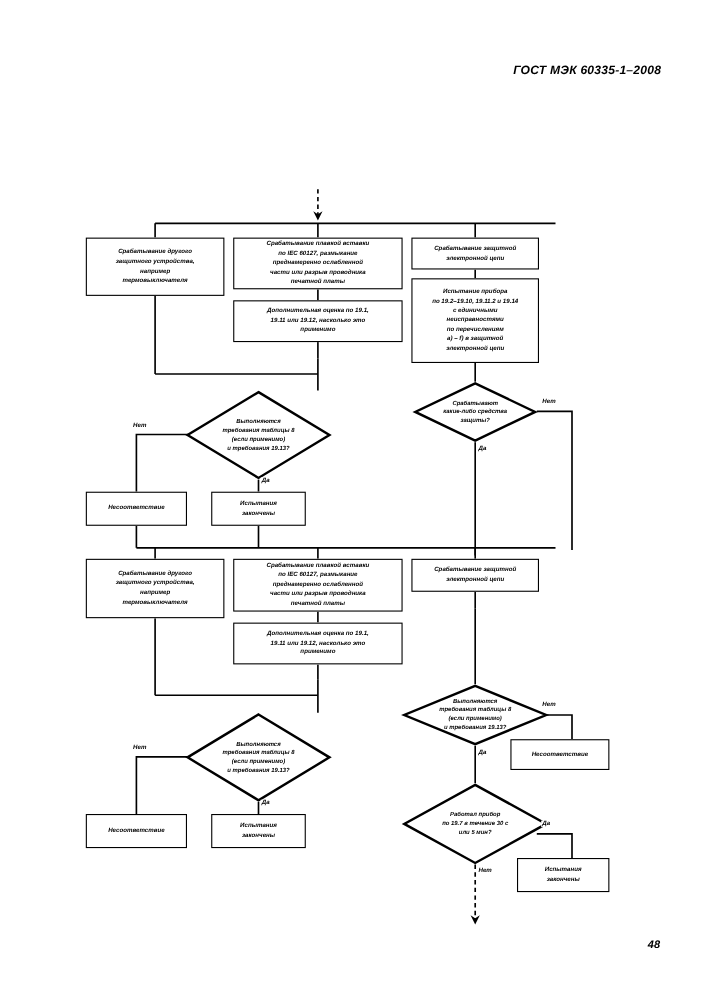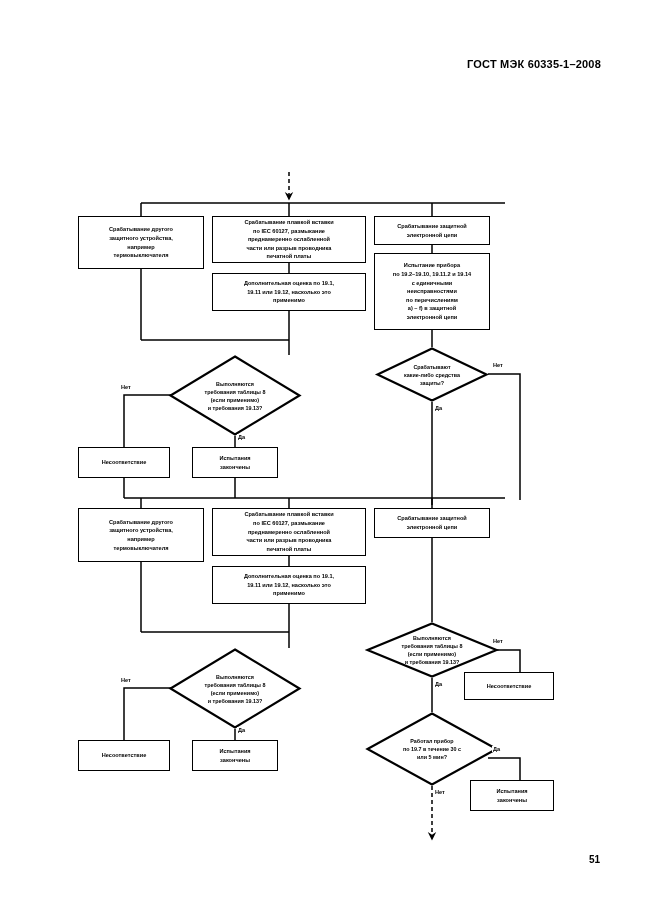--- a/index.html
+++ b/index.html
@@ -12,20 +12,21 @@
     width: 646px;
     height: 913px;
     position: relative;
     overflow: hidden;
     color: #000;
   }
   .page {
     position: relative;
     width: 646px;
     height: 913px;
+    font-style: italic;
   }
   .doc-header {
     position: absolute;
     top: 58px;
     right: 45px;
     font-size: 11px;
     font-weight: bold;
     letter-spacing: 0.2px;
     white-space: nowrap;
   }
@@ -332,14 +333,14 @@
       <span class="node-text">Несоответствие</span>
     </div>
 
     <div class="node box" style="left:470px; top:780px; width:84px; height:31px;">
       <span class="node-text">Испытания
 закончены</span>
     </div>
 
   </div>
 
-  <div class="page-number">51</div>
+  <div class="page-number">48</div>
 </div>
 
 </body></html>

